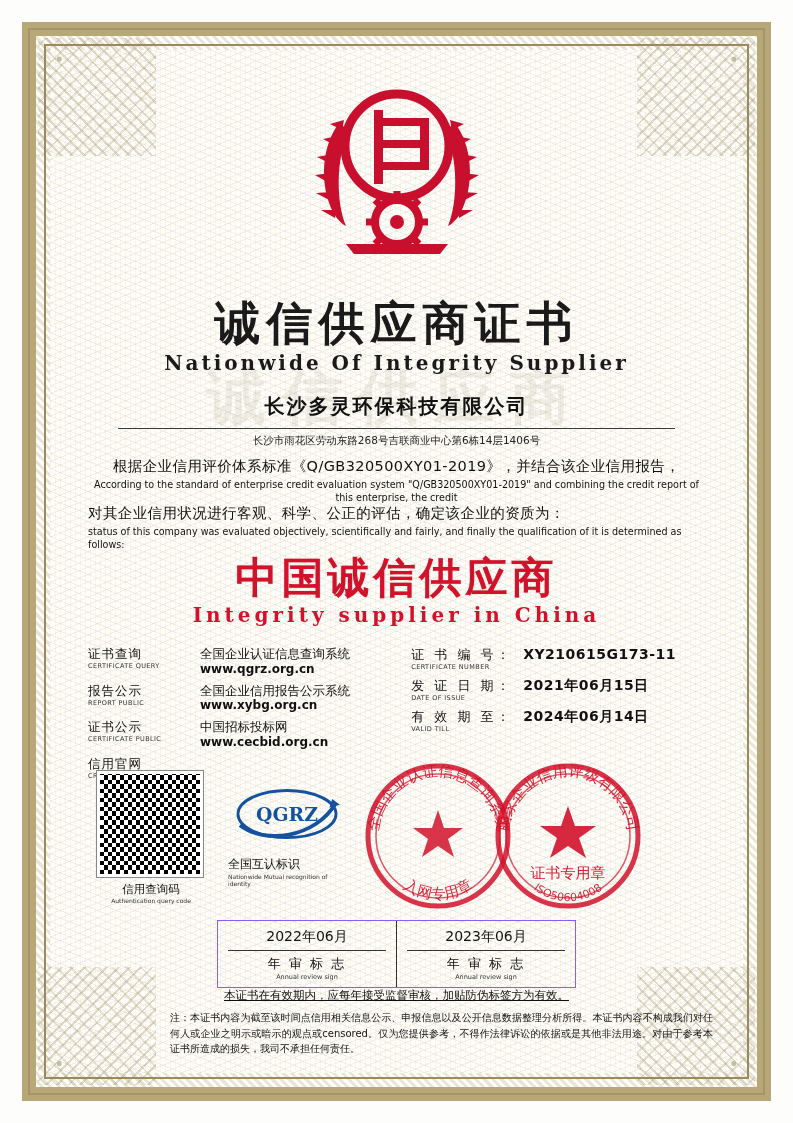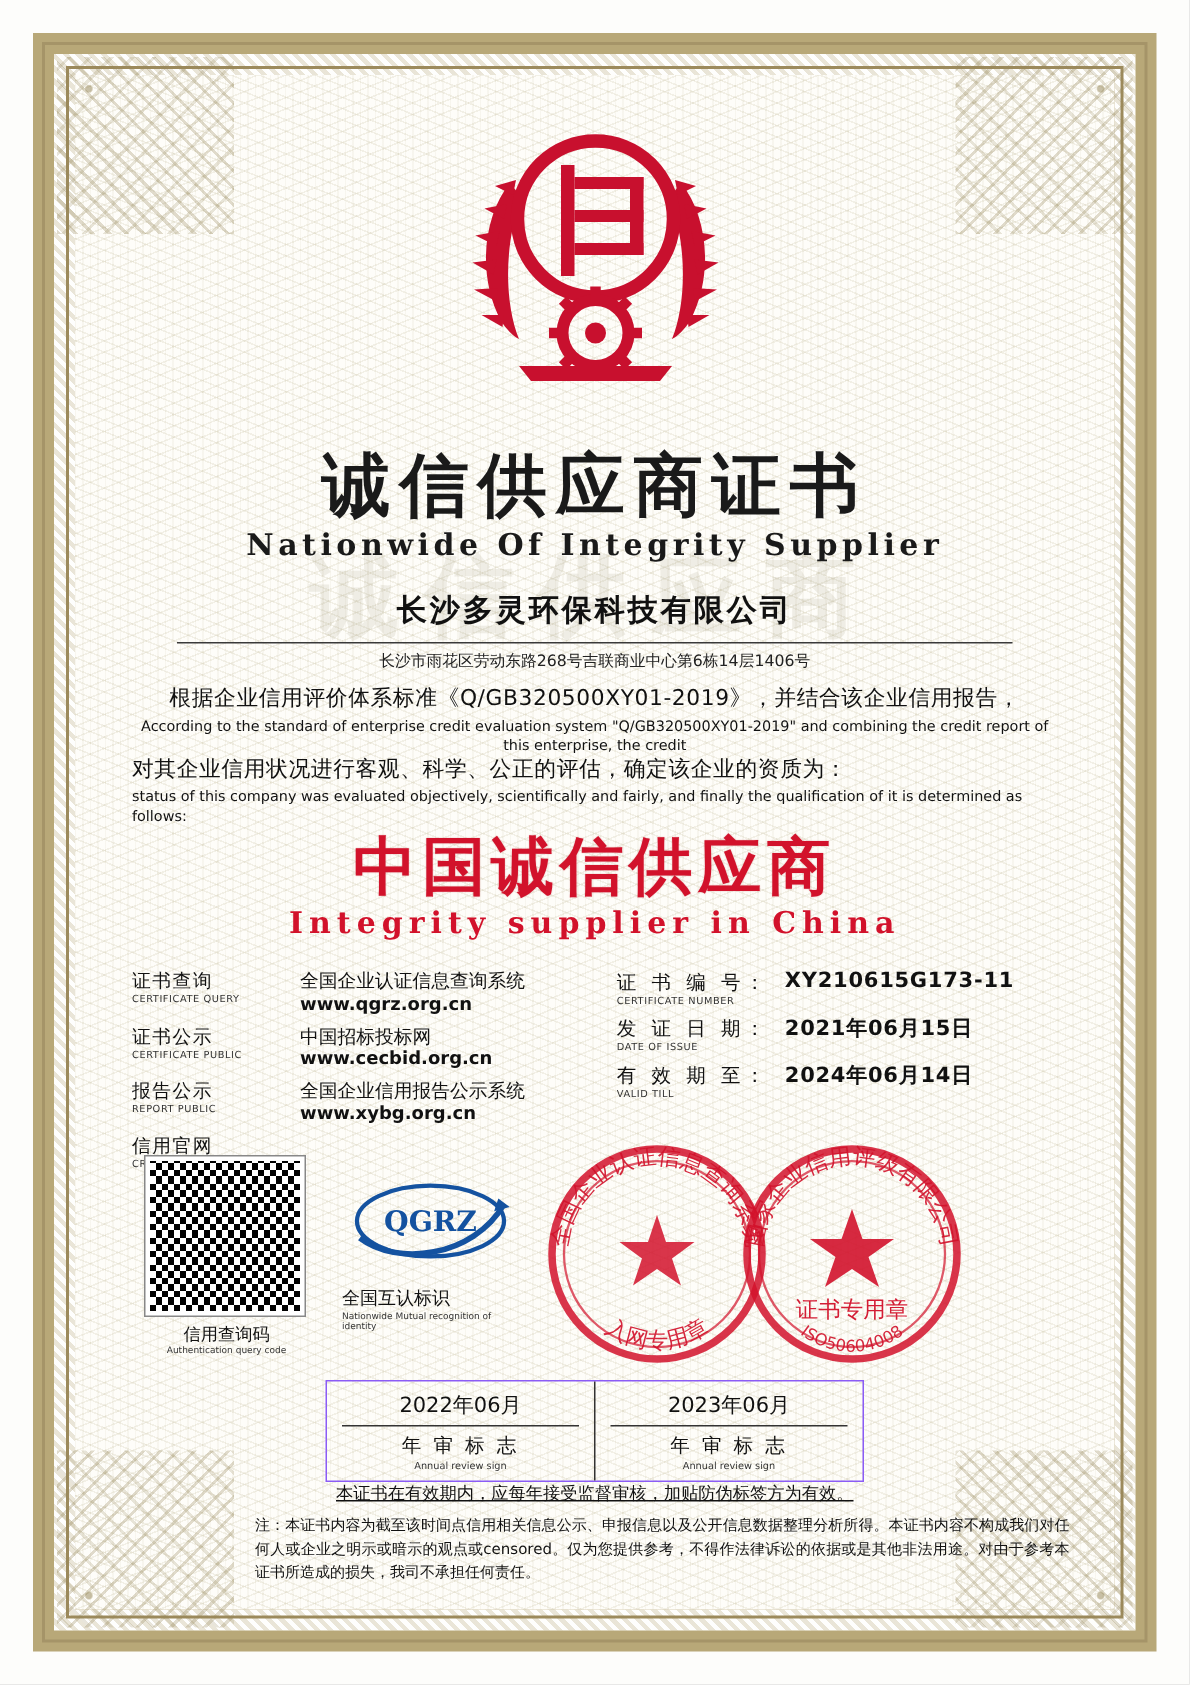--- a/index.html
+++ b/index.html
@@ -473,37 +473,37 @@
             <span class="l-en">CERTIFICATE QUERY</span>
           </div>
           <div class="val">
             <span class="v-cn">全国企业认证信息查询系统</span>
             <span class="v-url">www.qgrz.org.cn</span>
           </div>
         </div>
 
         <div class="kv">
           <div class="label">
+            <span class="l-cn">报告公示</span>
+            <span class="l-en">REPORT PUBLIC</span>
+          </div>
+          <div class="val">
+            <span class="v-cn">全国企业信用报告公示系统</span>
+            <span class="v-url">www.xybg.org.cn</span>
+          </div>
+        </div>
+
+        <div class="kv">
+          <div class="label">
             <span class="l-cn">证书公示</span>
             <span class="l-en">CERTIFICATE PUBLIC</span>
           </div>
           <div class="val">
             <span class="v-cn">中国招标投标网</span>
             <span class="v-url">www.cecbid.org.cn</span>
-          </div>
-        </div>
-
-        <div class="kv">
-          <div class="label">
-            <span class="l-cn">报告公示</span>
-            <span class="l-en">REPORT PUBLIC</span>
-          </div>
-          <div class="val">
-            <span class="v-cn">全国企业信用报告公示系统</span>
-            <span class="v-url">www.xybg.org.cn</span>
           </div>
         </div>
 
         <div class="kv">
           <div class="label">
             <span class="l-cn">信用官网</span>
             <span class="l-en">CREDIT WEBSITE</span>
           </div>
         </div>
 

